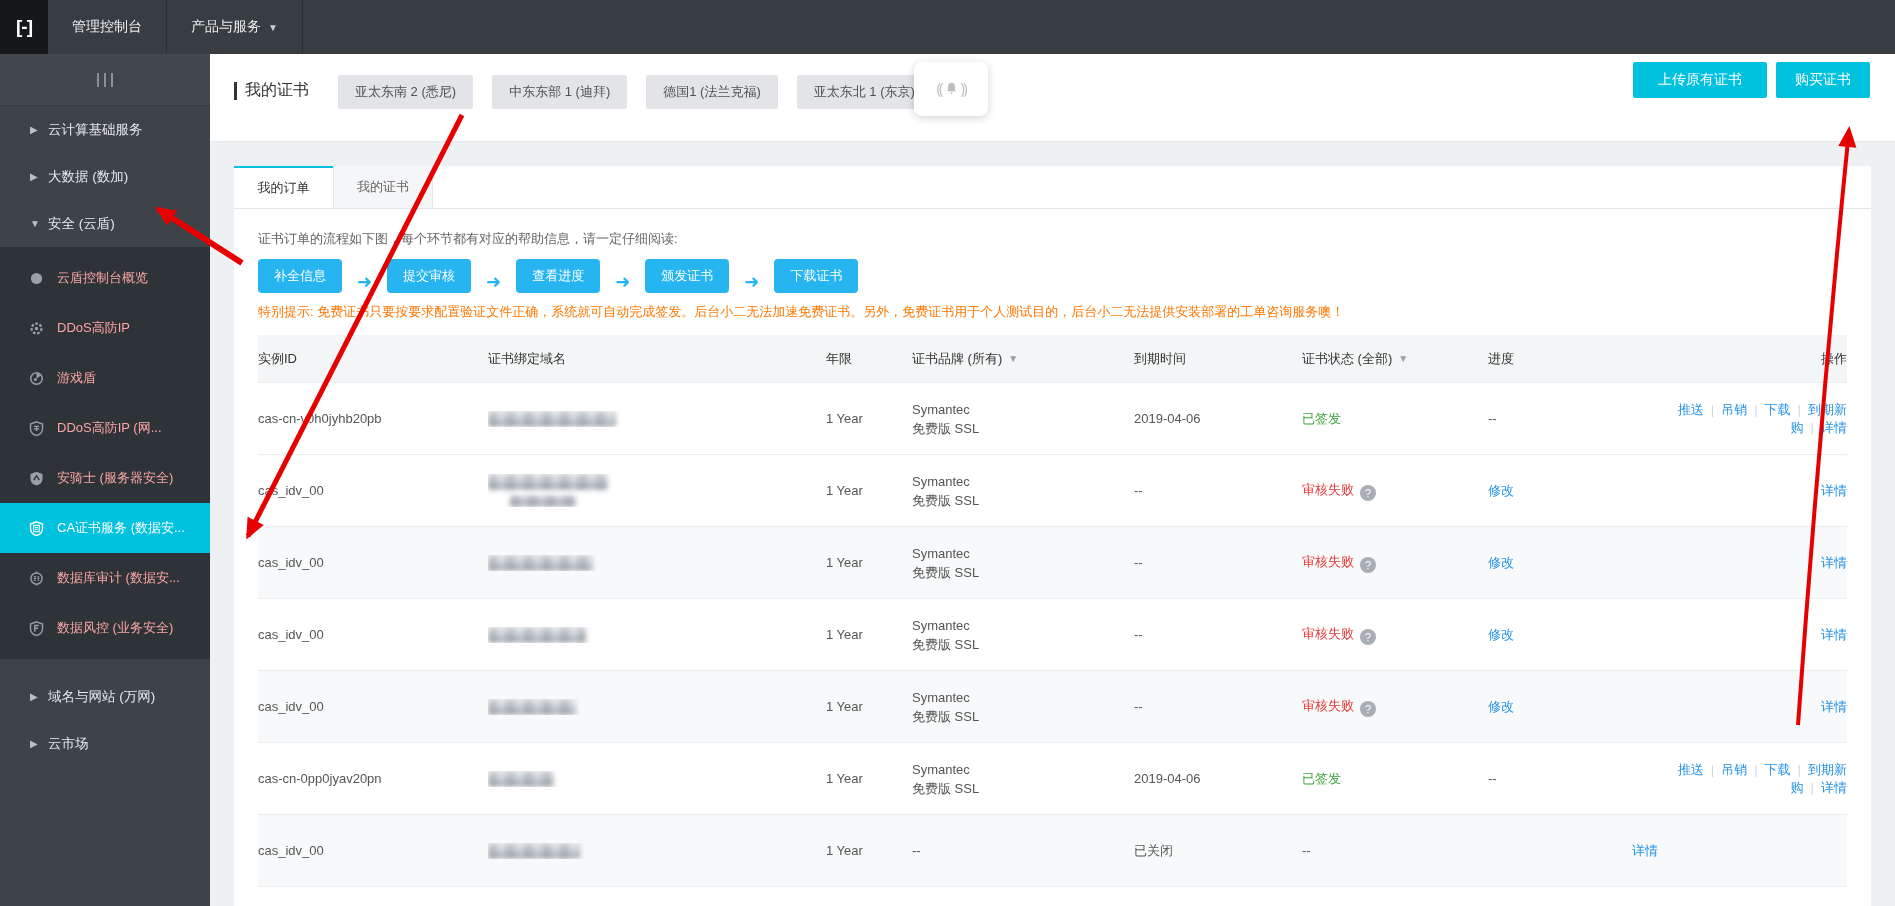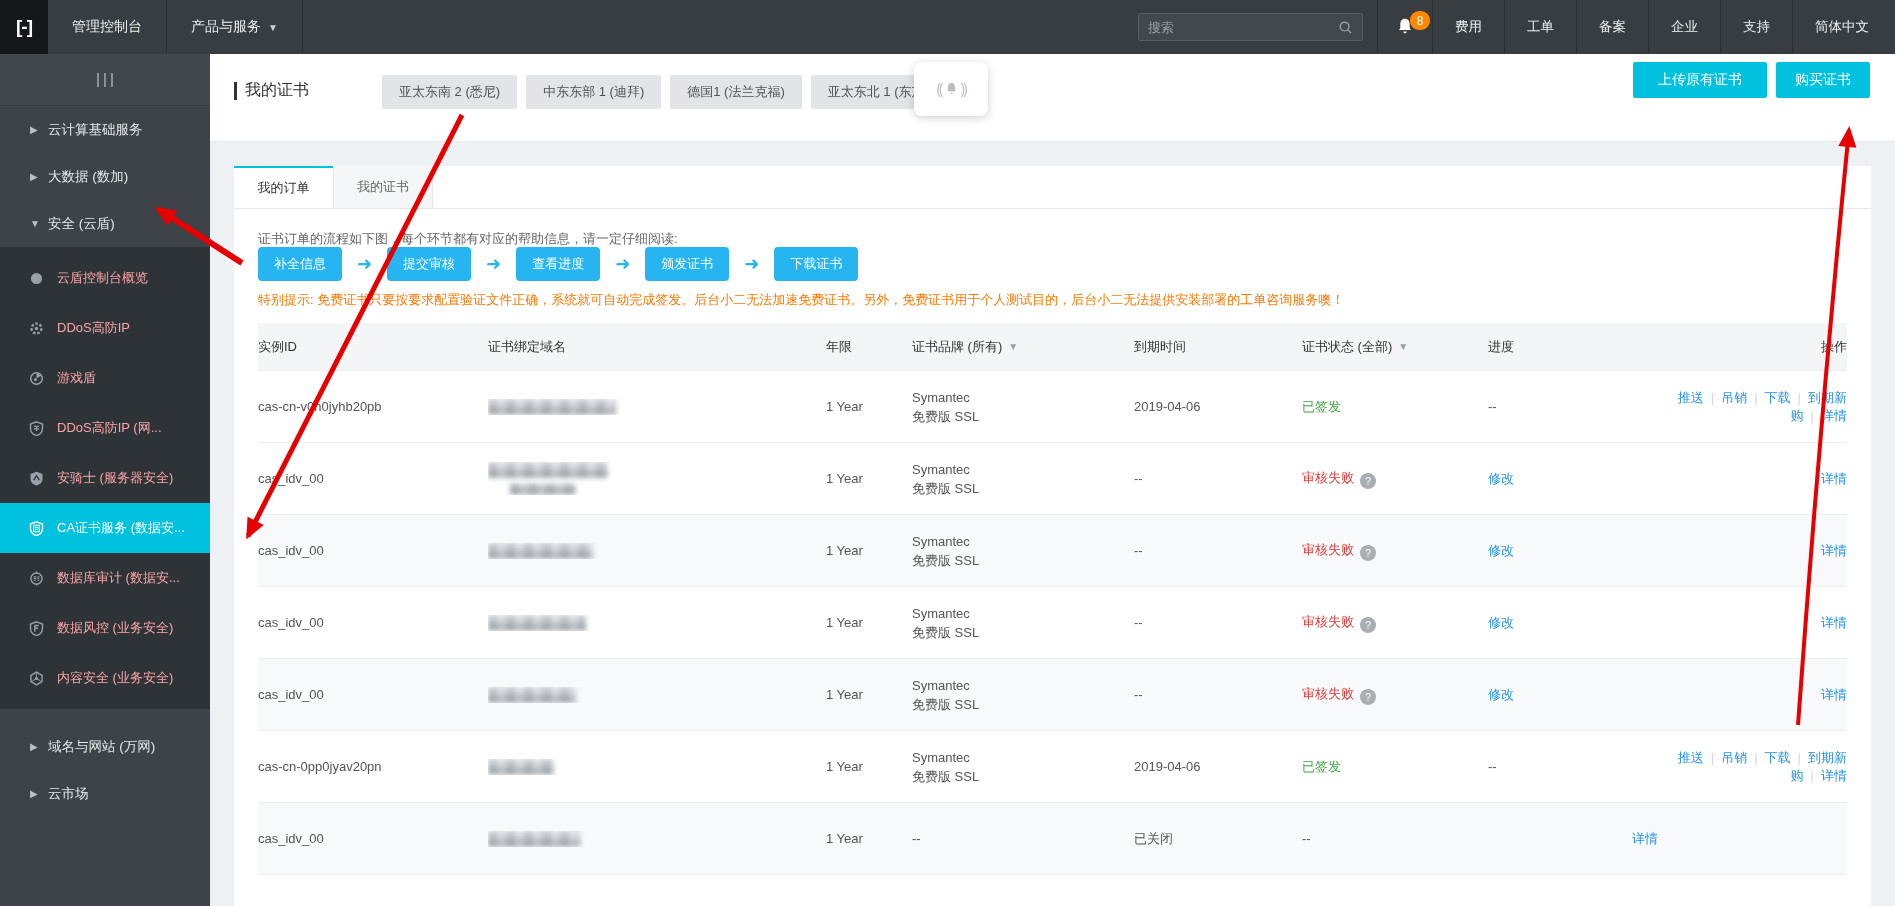--- a/index.html
+++ b/index.html
@@ -33,36 +33,36 @@
   .side-sub-item .s-label { white-space:nowrap; overflow:hidden; }
   .side-sub-item.active { background:var(--accent); color:#fff; }
   .side-sub-item.active .s-icon { color:#fff; }
   .side-bottom { background:#3D4348; padding-top:14px; }
 
   
   .main { position:absolute; top:54px; left:210px; width:1685px; height:852px; background:#EEF1F3; }
   .page-header { position:absolute; top:0; left:0; width:1685px; height:88px; background:#fff; border-bottom:1px solid #E6E8EA; }
   .page-title { position:absolute; left:24px; top:26px; display:flex; align-items:center; font-size:16px; color:#333; font-weight:500; }
   .page-title .tbar { width:3px; height:18px; background:#333; margin-right:8px; }
-  .regions { position:absolute; left:128px; top:21px; display:flex; gap:9px;margin-left:44px; }
+  .regions { position:absolute; left:128px; top:21px; display:flex; gap:19px; }
   .region-chip { height:34px; background:#E2E4E7; color:#4E5256; font-size:13px; display:flex; align-items:center; padding:0 17px; border-radius:2px; cursor:pointer; white-space:nowrap; }
   .announce-pill { position:absolute; left:704px; top:8px; width:74px; height:54px; background:#fff; border-radius:8px; box-shadow:0 2px 8px rgba(0,0,0,.18); display:flex; align-items:center; justify-content:center; color:#B9BEC3; font-size:13px; cursor:pointer; }
   .announce-pill .p-paren { font-size:14px; letter-spacing:-2px; }
   .hdr-btn { position:absolute; top:8px; height:36px; background:var(--accent); color:#fff; font-size:14px; border:none; border-radius:2px; cursor:pointer; font-family:inherit; }
   .btn-upload { left:1423px; width:134px; }
   .btn-buy { left:1566px; width:94px; }
 
   .card { position:absolute; left:24px; top:112px; width:1637px; height:752px; background:#fff; }
   .tabbar { height:43px; border-bottom:1px solid #E4E6E8; display:flex; background:#fff; }
   .tab { width:100px; display:flex; align-items:center; justify-content:center; font-size:13px; cursor:pointer; }
   .tab.active { border-top:2px solid var(--accent); border-right:1px solid #E4E6E8; color:#333; background:#fff; }
   .tab.inactive { background:#F5F6F8; border-right:1px solid #E4E6E8; border-left:1px solid #E4E6E8; color:#666; margin-left:-1px; }
   .card-body { padding:22px 24px 0 24px; }
   .flow-text { font-size:13px; color:#666; height:16px; line-height:16px; }
-  .steps { display:flex; align-items:center; }
+  .steps { margin-top:12px; display:flex; align-items:flex-end; }
   .step-chip { height:34px; background:var(--step); color:#fff; font-size:13px; display:flex; align-items:center; padding:0 16px; border-radius:4px; cursor:pointer; }
   .step-arrow { color:var(--step); font-size:18px; margin:0 15px; }
   .notice { margin-top:10px; font-size:13px; color:var(--notice); height:18px; line-height:18px; }
 
   .grid-row { display:grid; grid-template-columns:230px 338px 86px 222px 168px 186px 170px 1fr; align-items:center; }
   .thead { margin-top:14px; height:48px; background:#F3F5F6; border-bottom:1px solid #ECEEF0; font-size:13px; color:#333; }
   .thead .hcell { display:flex; align-items:center;text-align:center; }
   .thead .hcell .fcaret { color:#9AA0A6; font-size:10px; margin-left:6px; }
   .thead .hcell.right { justify-content:flex-end; }
   .trow { height:72px; border-bottom:1px solid #ECEEF0; font-size:13px; color:#555; background:#fff; }
@@ -88,46 +88,20 @@
 
 <header class="navbar">
   <div class="nav-logo">[-]</div>
   <div class="nav-item">
       <span>管理控制台</span>
     </div>
   <div class="nav-item">
     <span>产品与服务</span>
     <span class="caret">▼</span>
   </div>
-  <div class="nav-right">
-    <div class="nav-search">
-      <div class="search-box">
-        <input type="text" placeholder="搜索" style="">
-        <svg width="15" height="15" viewBox="0 0 16 16">
-            <circle cx="7" cy="7" r="4.6" fill="none" stroke="#9AA0A6" stroke-width="1.5"></circle>
-            <line x1="10.4" y1="10.4" x2="14" y2="14" stroke="#9AA0A6" stroke-width="1.5"></line>
-          </svg>
-      </div>
-    </div>
-    <div class="bell-cell">
-      <svg width="18" height="20" viewBox="0 0 16 18">
-          <path d="M8 1.5 C5.2 1.5 3.8 3.6 3.8 6.3 V9.8 L2.6 11.8 H13.4 L12.2 9.8 V6.3 C12.2 3.6 10.8 1.5 8 1.5 Z" fill="#fff"></path>
-          <path d="M6.5 13 a1.5 1.7 0 0 0 3 0 Z" fill="#fff"></path>
-        </svg>
-      <span class="badge">8</span>
-    </div>
-    <nav id="nav-menu" style="display:flex;align-items:stretch;">
-        <div class="nav-menu-item">费用</div>
-        <div class="nav-menu-item">工单</div>
-        <div class="nav-menu-item">备案</div>
-        <div class="nav-menu-item">企业</div>
-        <div class="nav-menu-item">支持</div>
-        <div class="nav-menu-item">简体中文</div>
-      </nav>
-  </div>
 </header>
 
 <aside class="sidebar">
   <div class="side-collapse">
       <i></i>
       <i></i>
       <i></i>
     </div>
   <div id="side-groups-top">
       <div class="side-group">
@@ -210,30 +184,20 @@
         <span class="s-label">数据库审计 (数据安...</span>
       </div>
       <div class="side-sub-item">
         <span class="s-icon">
           <svg width="15" height="15" viewBox="0 0 14 14" aria-hidden="true">
             <path d="M7 .8 L12.6 2.8 V7 C12.6 10.8 10.2 12.7 7 13.5 C3.8 12.7 1.4 10.8 1.4 7 V2.8 Z" fill="none" stroke="currentColor" stroke-width="1.3"></path>
             <path d="M5.4 10 V4.2 H9.2 M5.4 6.8 H8.4" fill="none" stroke="currentColor" stroke-width="1.3"></path>
           </svg>
         </span>
         <span class="s-label">数据风控 (业务安全)</span>
-      </div>
-      <div class="side-sub-item">
-        <span class="s-icon">
-          <svg width="15" height="15" viewBox="0 0 14 14" aria-hidden="true">
-            <polygon points="7,1 12.2,4 12.2,10 7,13 1.8,10 1.8,4" fill="none" stroke="currentColor" stroke-width="1.3"></polygon>
-            <circle cx="7" cy="7" r="1.5" fill="currentColor"></circle>
-            <path d="M7 7 L7 2.2 M7 7 L11 9.4 M7 7 L3 9.4" stroke="currentColor" stroke-width="0.9"></path>
-          </svg>
-        </span>
-        <span class="s-label">内容安全 (业务安全)</span>
       </div>
     </div>
   <div id="side-groups-bottom" class="side-bottom">
       <div class="side-group">
         <span class="g-caret">▶</span>
         <span>域名与网站 (万网)</span>
       </div>
       <div class="side-group">
         <span class="g-caret">▶</span>
         <span>云市场</span>

